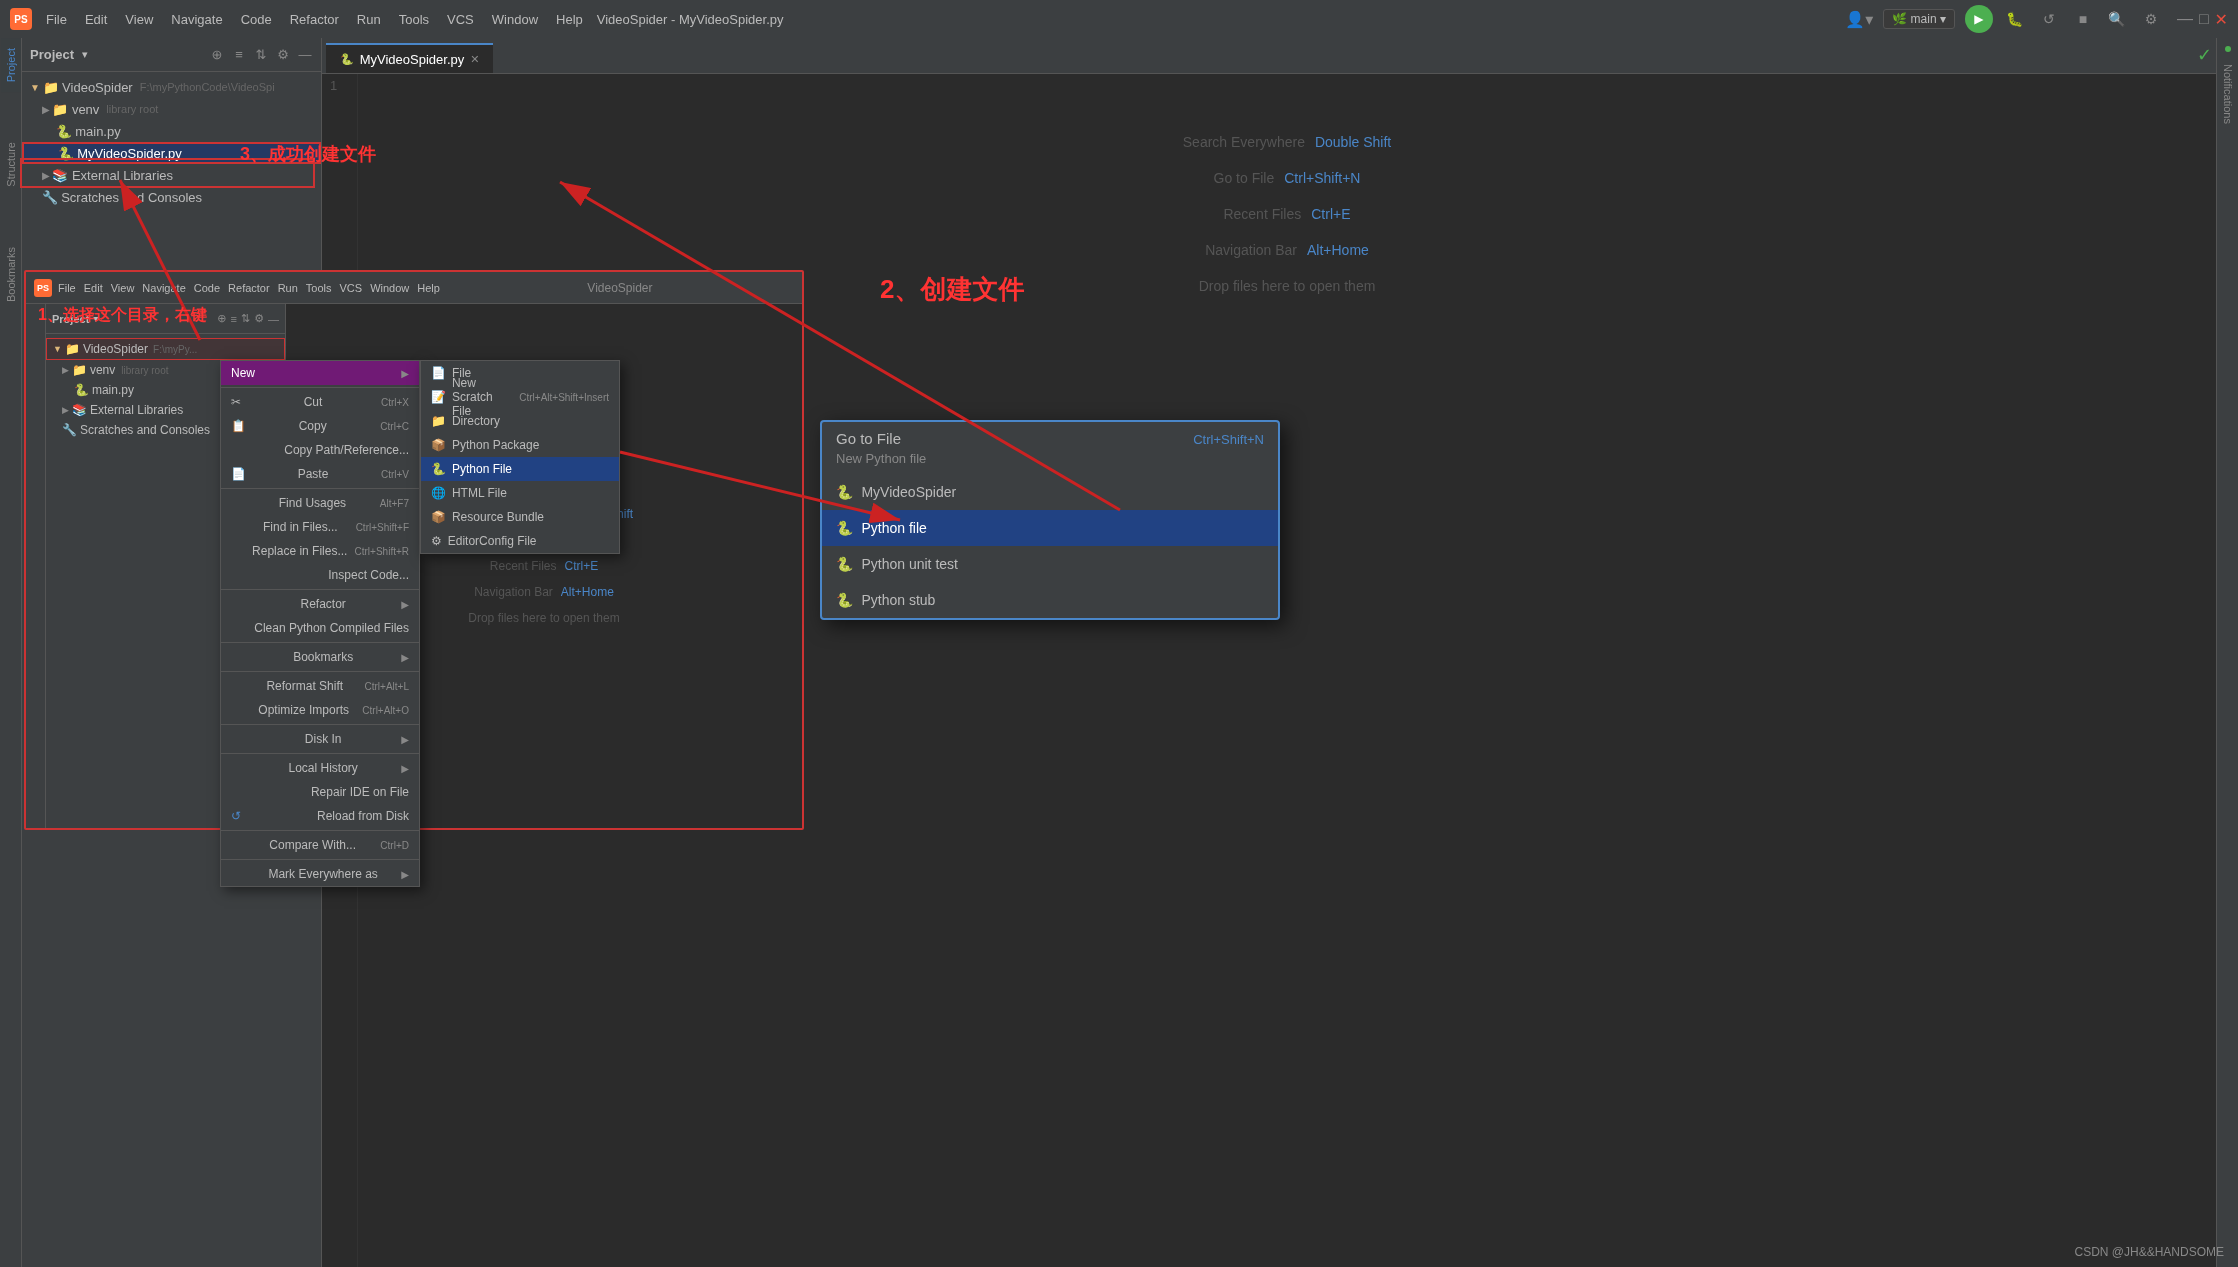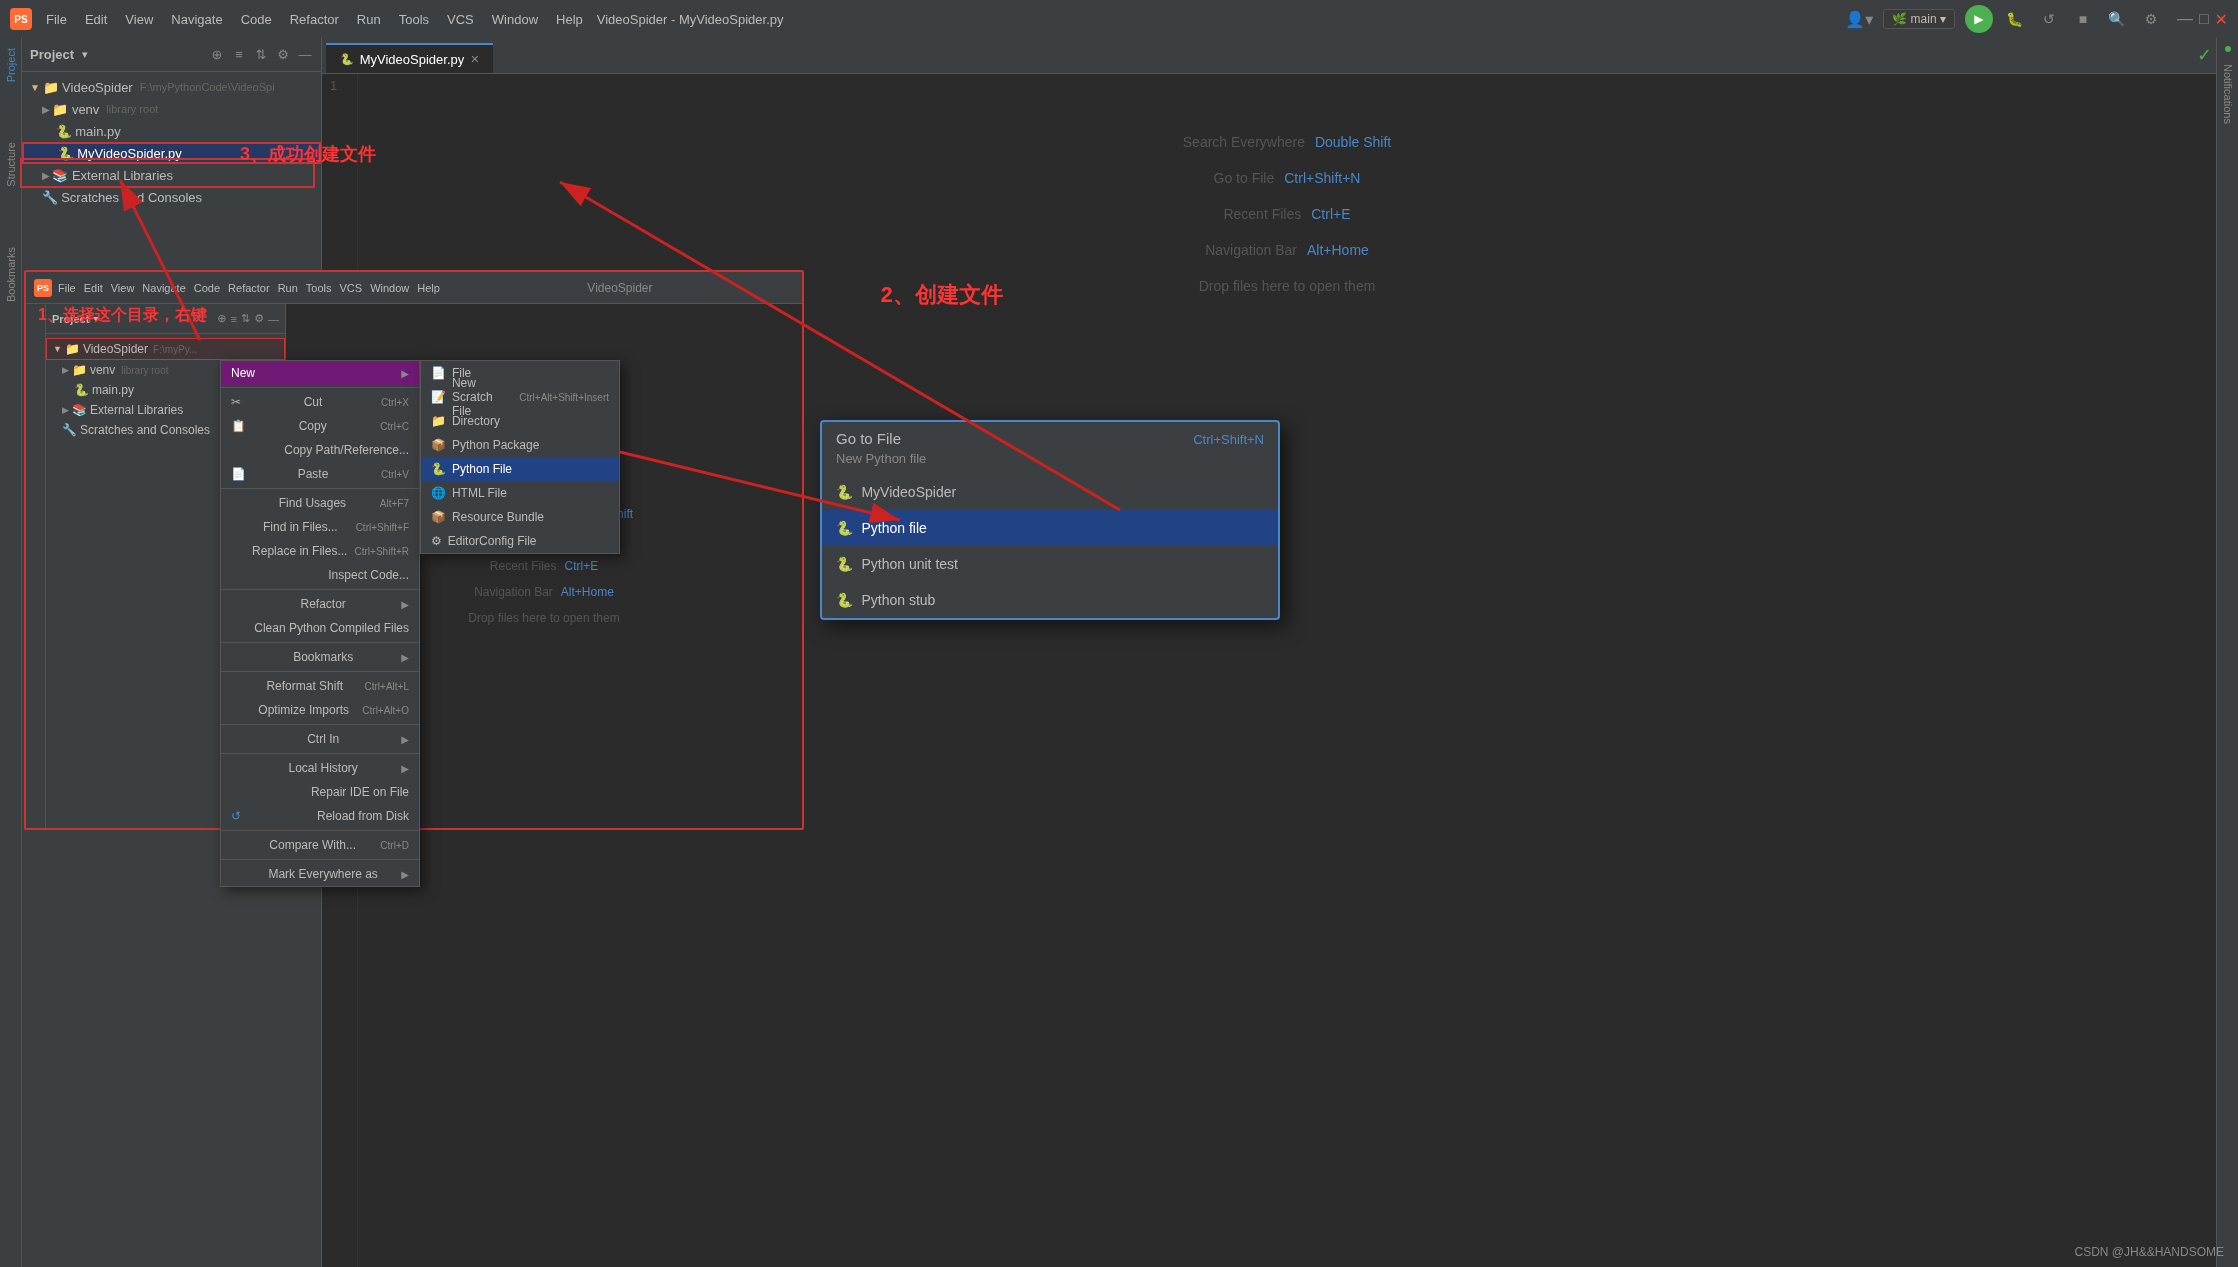--- a/index.html
+++ b/index.html
@@ -730,21 +730,21 @@
     <span class="ctx-shortcut">Ctrl+Alt+L</span>
   </div>
   <div class="ctx-item">
     <span style="width:14px;"></span>
     <span>Optimize Imports</span>
     <span class="ctx-shortcut">Ctrl+Alt+O</span>
   </div>
   <div class="ctx-separator"></div>
   <div class="ctx-item has-arrow">
     <span style="width:14px;"></span>
-    <span>Ctrl In</span>
+    <span>Disk In</span>
   </div>
   <div class="ctx-separator"></div>
   <div class="ctx-item has-arrow">
     <span style="width:14px;"></span>
     <span>Local History</span>
   </div>
   <div class="ctx-item">
     <span style="width:14px;"></span>
     <span>Repair IDE on File</span>
   </div>
@@ -820,21 +820,21 @@
     <span>Python unit test</span>
   </div>
   <div class="search-result-item">
     <span style="color:#6fb0d2;">🐍</span>
     <span>Python stub</span>
   </div>
 </div>
 
 <div class="step-label" style="top:142px; left:240px; font-size:18px;">3、成功创建文件</div>
 <div class="step-label" style="top:305px; left:38px; font-size:16px;">1、选择这个目录，右键</div>
-<div class="step-label" style="top:280px; left:880px; font-size:22px;font-family:Liberation Mono, monospace;">2、创建文件</div>
+<div class="step-label" style="top:272px; left:880px; font-size:26px;">2、创建文件</div>
 
 <svg class="arrows-overlay">
 
   <defs>
     <marker id="arrowhead" markerWidth="10" markerHeight="7" refX="10" refY="3.5" orient="auto">
       <polygon points="0 0, 10 3.5, 0 7" fill="#cc2222"></polygon>
     </marker>
   </defs>
 
   <line x1="200" y1="340" x2="120" y2="180" stroke="#cc2222" stroke-width="3" marker-end="url(#arrowhead)"></line>

